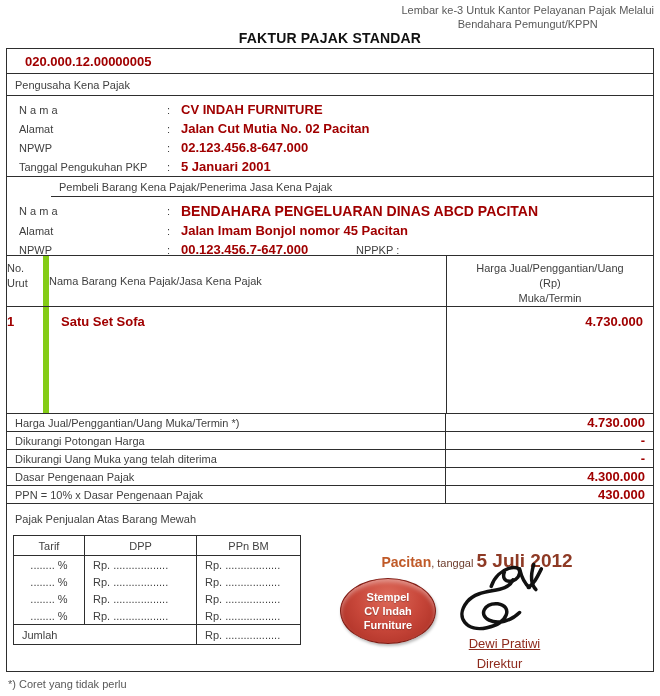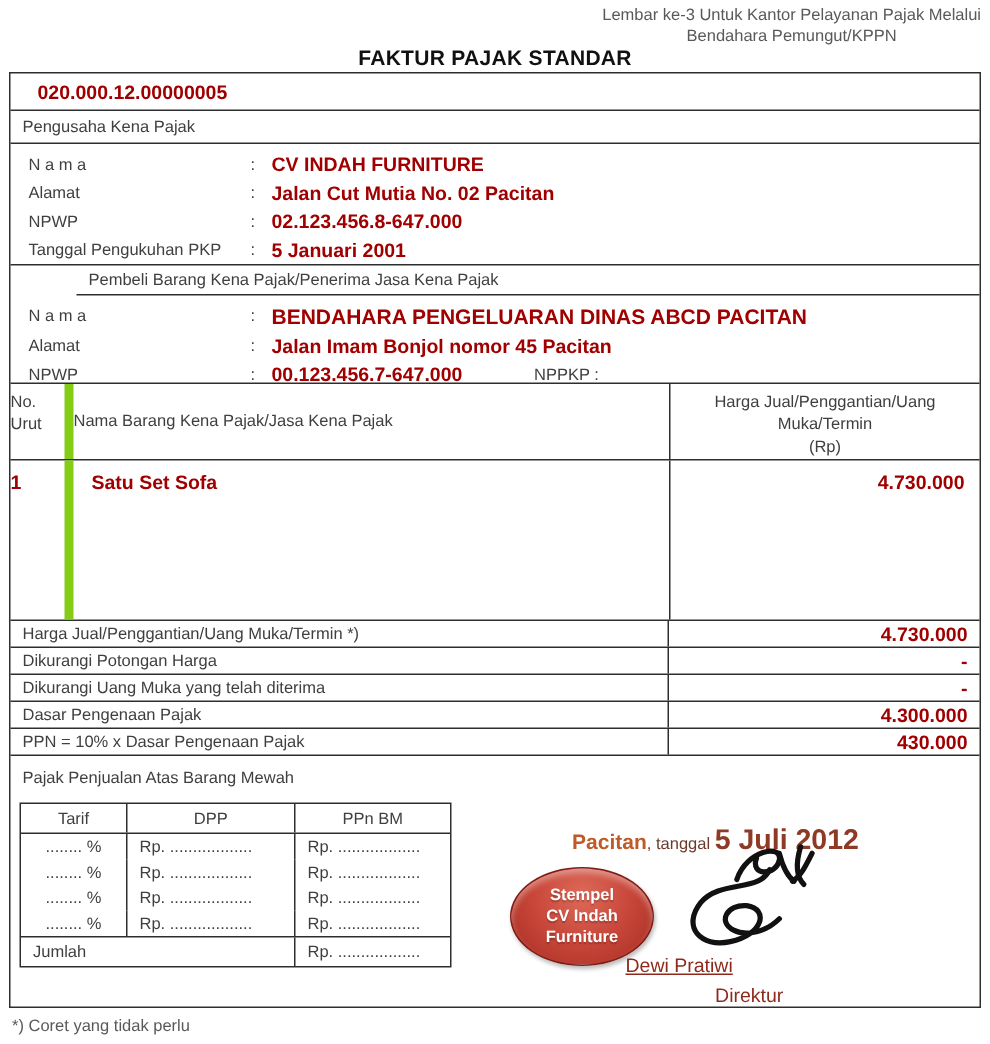--- a/index.html
+++ b/index.html
@@ -67,21 +67,21 @@
 
   .stamp { position:absolute; left:333px; top:74px; width:96px; height:66px; border-radius:50%;
            background: radial-gradient(ellipse at 50% 28%, #DD6A5A 0%, #C8473A 48%, #A52A20 100%);
            border:1px solid #7E1D15;
            box-shadow: inset 0 3px 4px rgba(255,255,255,0.38), 1px 2px 3px rgba(0,0,0,0.28);
            display:flex; flex-direction:column; align-items:center; justify-content:center;
            color:#fff; font-size:11px; font-weight:bold; line-height:14px; text-align:center;
            text-shadow:0 1px 1px rgba(0,0,0,0.25); }
 
   .signature { position:absolute; left:425px; top:54px; width:125px; height:85px; }
-  .signer-name { position:absolute; left:410px; top:132px; width:175px; font-size:13px; color:#8E2A1C; text-decoration:underline; }
+  .signer-name { position:absolute; left:410px; top:132px; width:175px; text-align:center; font-size:13px; color:#8E2A1C; text-decoration:underline; }
   .signer-title { position:absolute; left:405px; top:152px; width:175px; text-align:center; font-size:13px; color:#8E2A1C; }
 
   .footnote { position:absolute; left:8px; top:678px; font-size:11px; color:#595959; }
 </style>
 </head>
 <body>
 
 <div class="page">
 
   <div class="corner-note">
@@ -148,22 +148,22 @@
     <div class="sec items-header">
       <div class="col-no">
         <div>No.</div>
         <div>Urut</div>
       </div>
       <div class="col-name">
         <span>Nama Barang Kena Pajak/Jasa Kena Pajak</span>
       </div>
       <div class="col-amt">
         <div>Harga Jual/Penggantian/Uang</div>
+        <div>(Rp)</div>
         <div>Muka/Termin</div>
-        <div>(Rp)</div>
       </div>
     </div>
     <div class="sec item-row">
       <div class="col-no">1</div>
       <div class="col-name">Satu Set Sofa</div>
       <div class="col-amt">4.730.000</div>
     </div>
 
     <div class="sec total-row">
       <div class="total-label">Harga Jual/Penggantian/Uang Muka/Termin *)</div>

